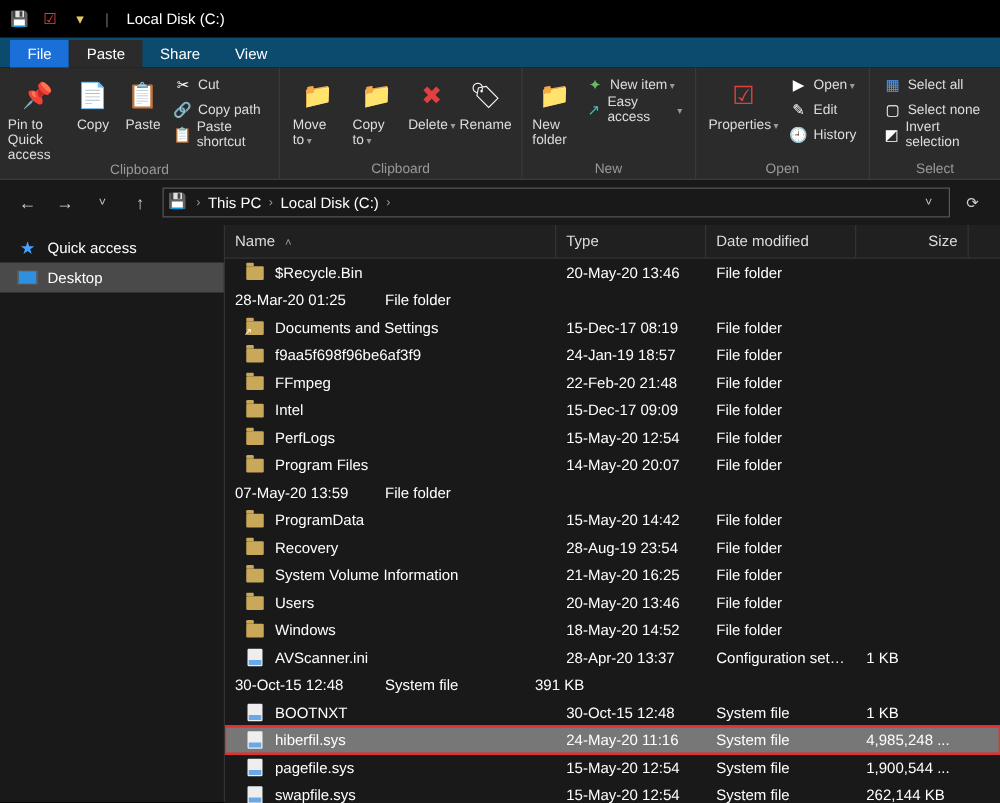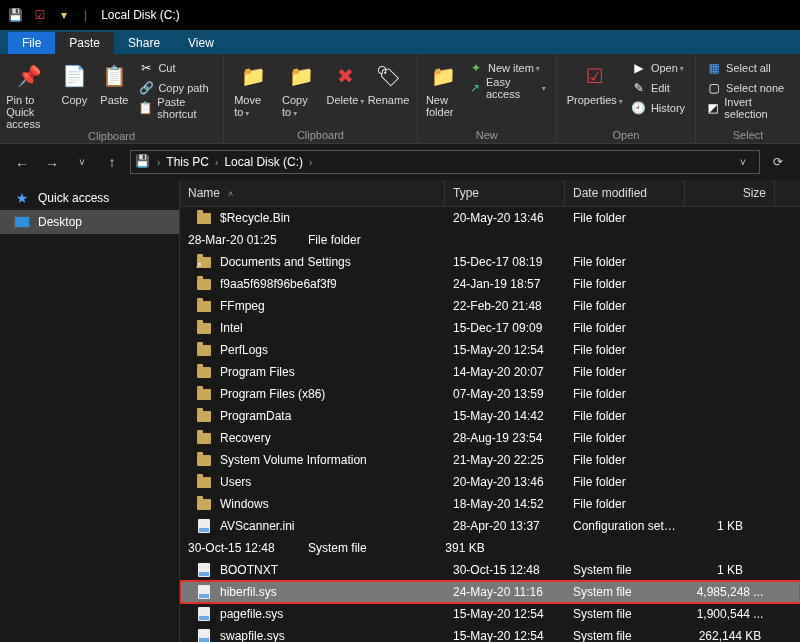--- a/index.html
+++ b/index.html
@@ -56,21 +56,21 @@
 .col-name { width: 265px; padding-left: 12px; }
 .col-date { width: 120px; }
 .col-type { width: 120px; }
 .col-size { width: 90px; text-align: right; }
 
 .file-row { display: flex; align-items: center; height: 22px; cursor: pointer; }
 .file-row.highlighted { background: #777; outline: 2px solid #e03030; outline-offset: -1px; }
 .file-row .cell { font-size: 12px; color: #fff; padding: 0 8px; white-space: nowrap; overflow: hidden; text-overflow: ellipsis; }
 .file-row .cell.col-name { display: flex; align-items: center; padding-left: 16px; }
 .file-row .ficon { width: 16px; height: 16px; margin-right: 8px; display: inline-flex; align-items: center; justify-content: center; flex-shrink: 0; }
-.file-row .cell.col-size { text-align: center; }
+.file-row .cell.col-size { text-align: left; }
 
 
 .folder-icon { width: 14px; height: 11px; background: #c9a85a; border-radius: 1px; position: relative; }
 .folder-icon::before { content: ""; position: absolute; top: -3px; left: 0; width: 6px; height: 3px; background: #c9a85a; border-radius: 1px 1px 0 0; }
 .file-icon-sys { width: 12px; height: 14px; background: #eee; border-radius: 1px; position: relative; }
 .file-icon-sys::after { content: ""; position: absolute; bottom: 1px; left: 1px; width: 10px; height: 4px; background: #6aa8e8; }
 
 
 .c-blue { color: #4aa0ff; }
 .c-yellow { color: #e8c96a; }
@@ -342,26 +342,20 @@
             <span class="ficon">
               <span class="folder-icon"></span>
             </span>
             <span>Program Files</span>
           </div>
           <div class="cell col-date">14-May-20 20:07</div>
           <div class="cell col-type">File folder</div>
           <div class="cell col-size"></div>
         </div>
         <div class="file-row">
-          <div class="cell col-name">
-            <span class="ficon">
-              <span class="folder-icon"></span>
-            </span>
-            <span>Program Files (x86)</span>
-          </div>
           <div class="cell col-date">07-May-20 13:59</div>
           <div class="cell col-type">File folder</div>
           <div class="cell col-size"></div>
         </div>
         <div class="file-row">
           <div class="cell col-name">
             <span class="ficon">
               <span class="folder-icon"></span>
             </span>
             <span>ProgramData</span>
@@ -381,21 +375,21 @@
           <div class="cell col-type">File folder</div>
           <div class="cell col-size"></div>
         </div>
         <div class="file-row">
           <div class="cell col-name">
             <span class="ficon">
               <span class="folder-icon"></span>
             </span>
             <span>System Volume Information</span>
           </div>
-          <div class="cell col-date">21-May-20 22:25</div>
+          <div class="cell col-date">21-May-20 16:25</div>
           <div class="cell col-type">File folder</div>
           <div class="cell col-size"></div>
         </div>
         <div class="file-row">
           <div class="cell col-name">
             <span class="ficon">
               <span class="folder-icon"></span>
             </span>
             <span>Users</span>
           </div>

